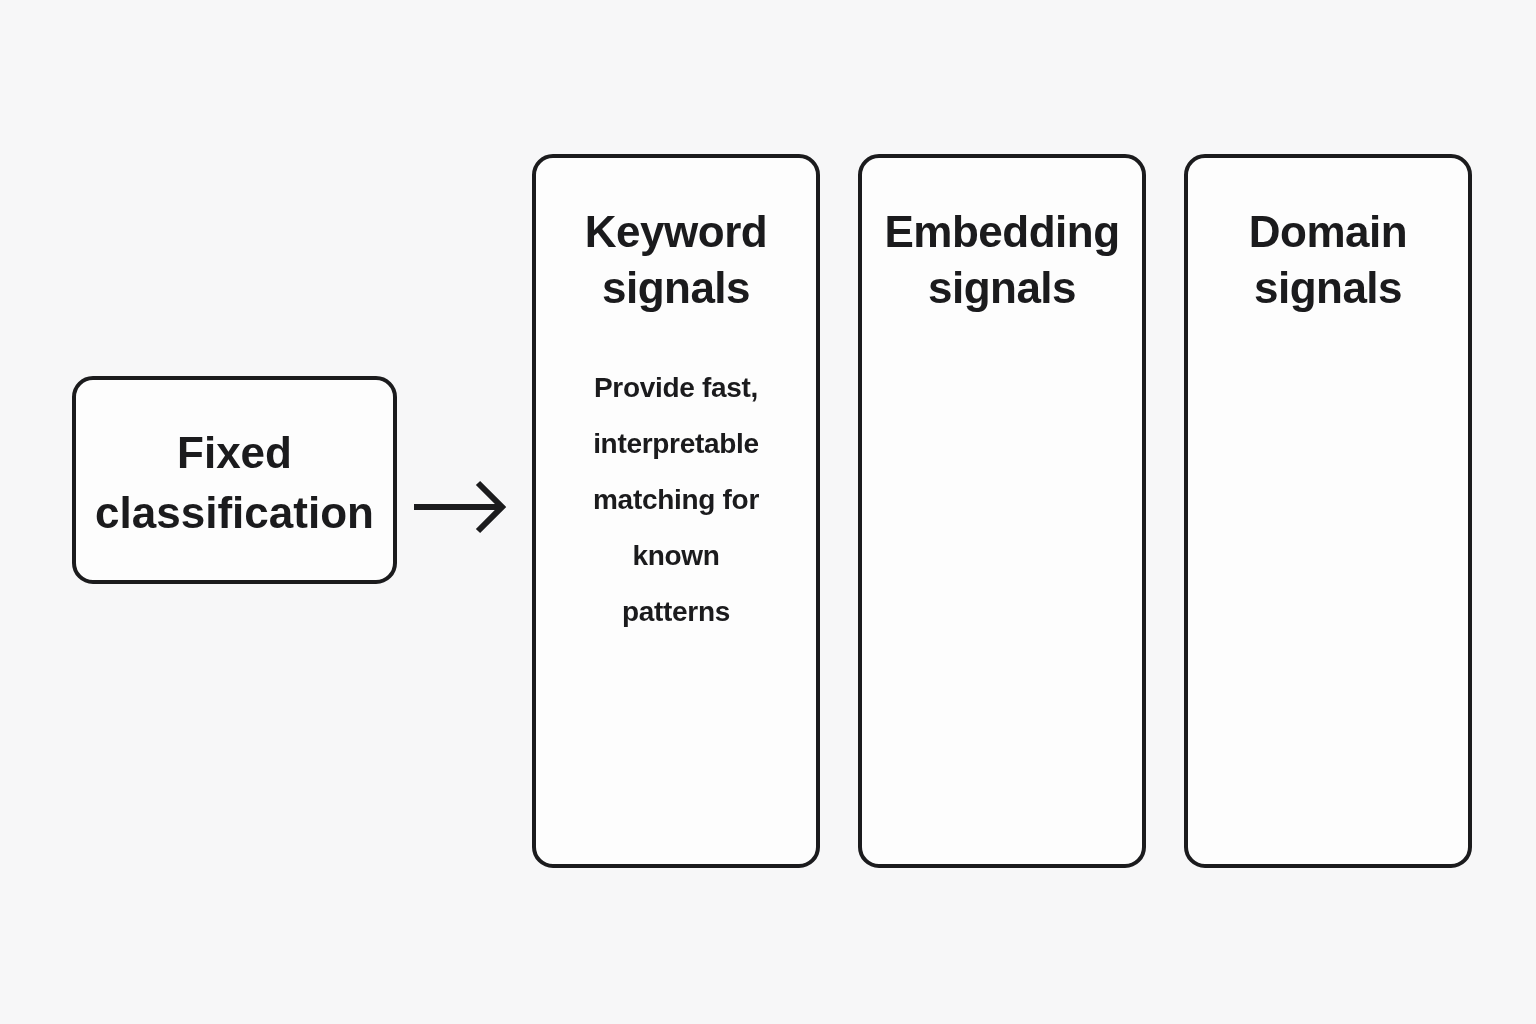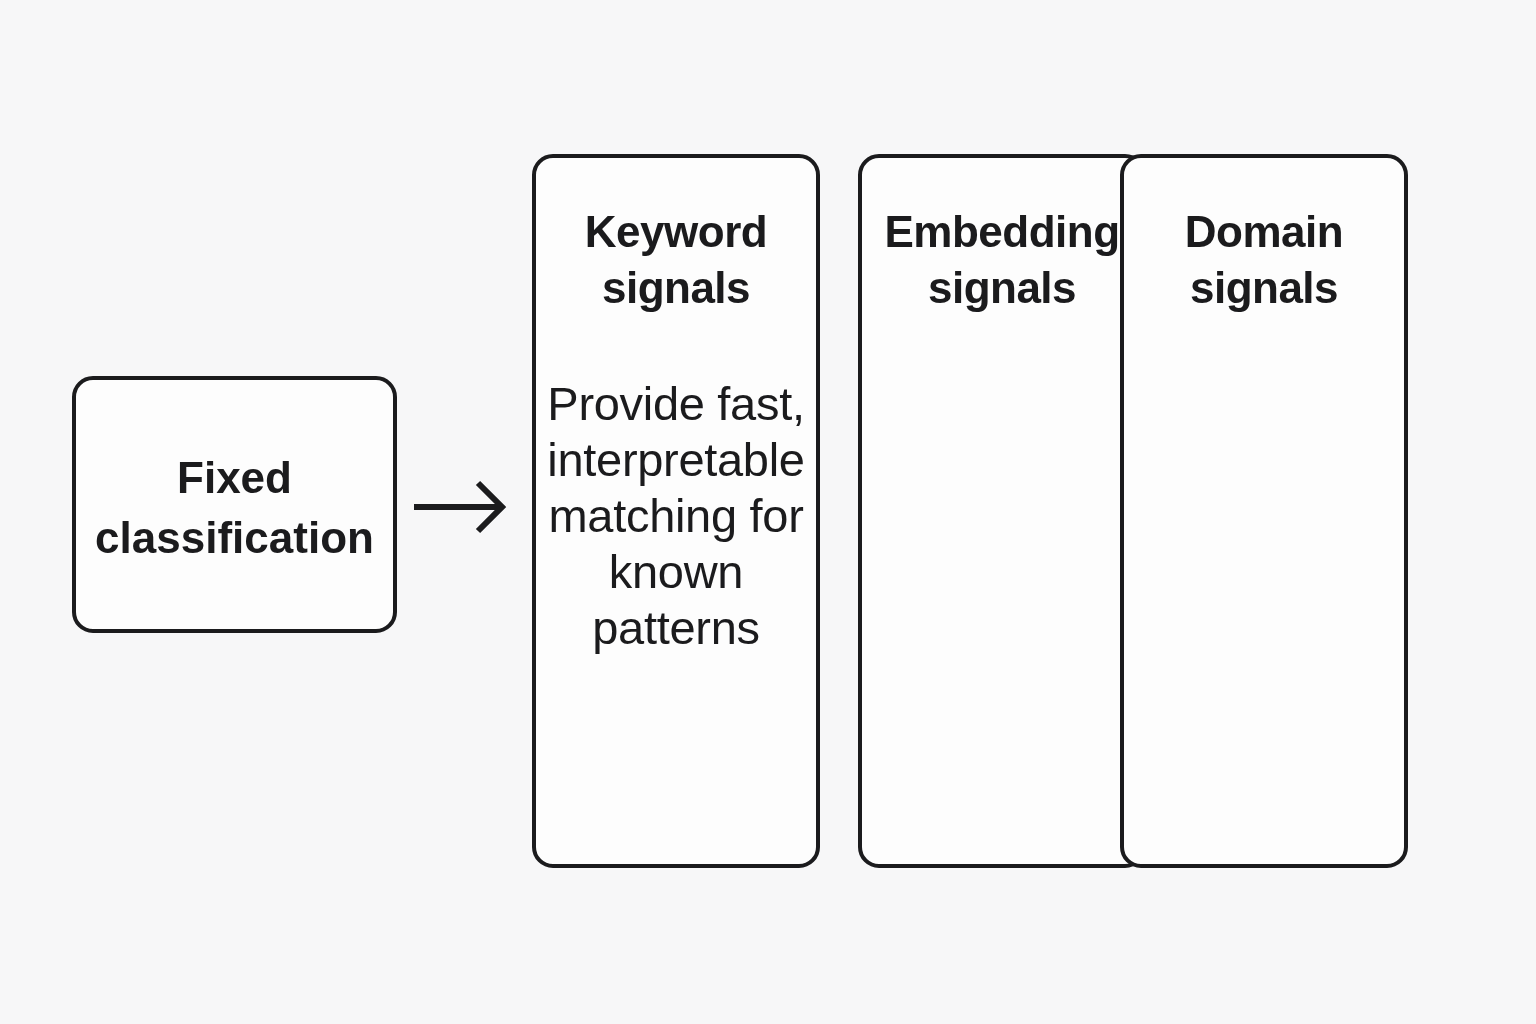--- a/index.html
+++ b/index.html
@@ -23,21 +23,21 @@
     position: absolute;
     box-sizing: border-box;
     background: #fdfdfd;
     border: 4px solid #1b1b1d;
     border-radius: 21px;
   }
   .source-box {
     left: 72px;
     top: 376px;
     width: 325px;
-    height: 257px;
+    height: 208px;
     display: flex;
     align-items: center;
     justify-content: center;
     text-align: center;
   }
   .source-label {
     font-size: 44px;
     font-weight: 700;
     line-height: 60px;
     white-space: pre-line;
@@ -52,33 +52,33 @@
   }
   .column {
     top: 154px;
     width: 288px;
     height: 714px;
     text-align: center;
     padding: 0 10px;
   }
   .column.col-0 { left: 532px; }
   .column.col-1 { left: 858px; }
-  .column.col-2 { left: 1120px; }
+  .column.col-2 { left: 1184px; }
   .column-title {
     margin-top: 46px;
     font-size: 44px;
     font-weight: 700;
     line-height: 56px;
     white-space: pre-line;
     letter-spacing: -0.5px;
   }
   .column-body {
-    margin-top: 60px;
-    font-size: 47px;
-    font-weight: 400;
+    margin-top: 44px;
+    font-size: 28px;
+    font-weight: 700;
     line-height: 56px;
     white-space: pre-line;
     letter-spacing: -0.3px;
   }
 </style>
 </head>
 <body>
 
 <div class="canvas">
 

